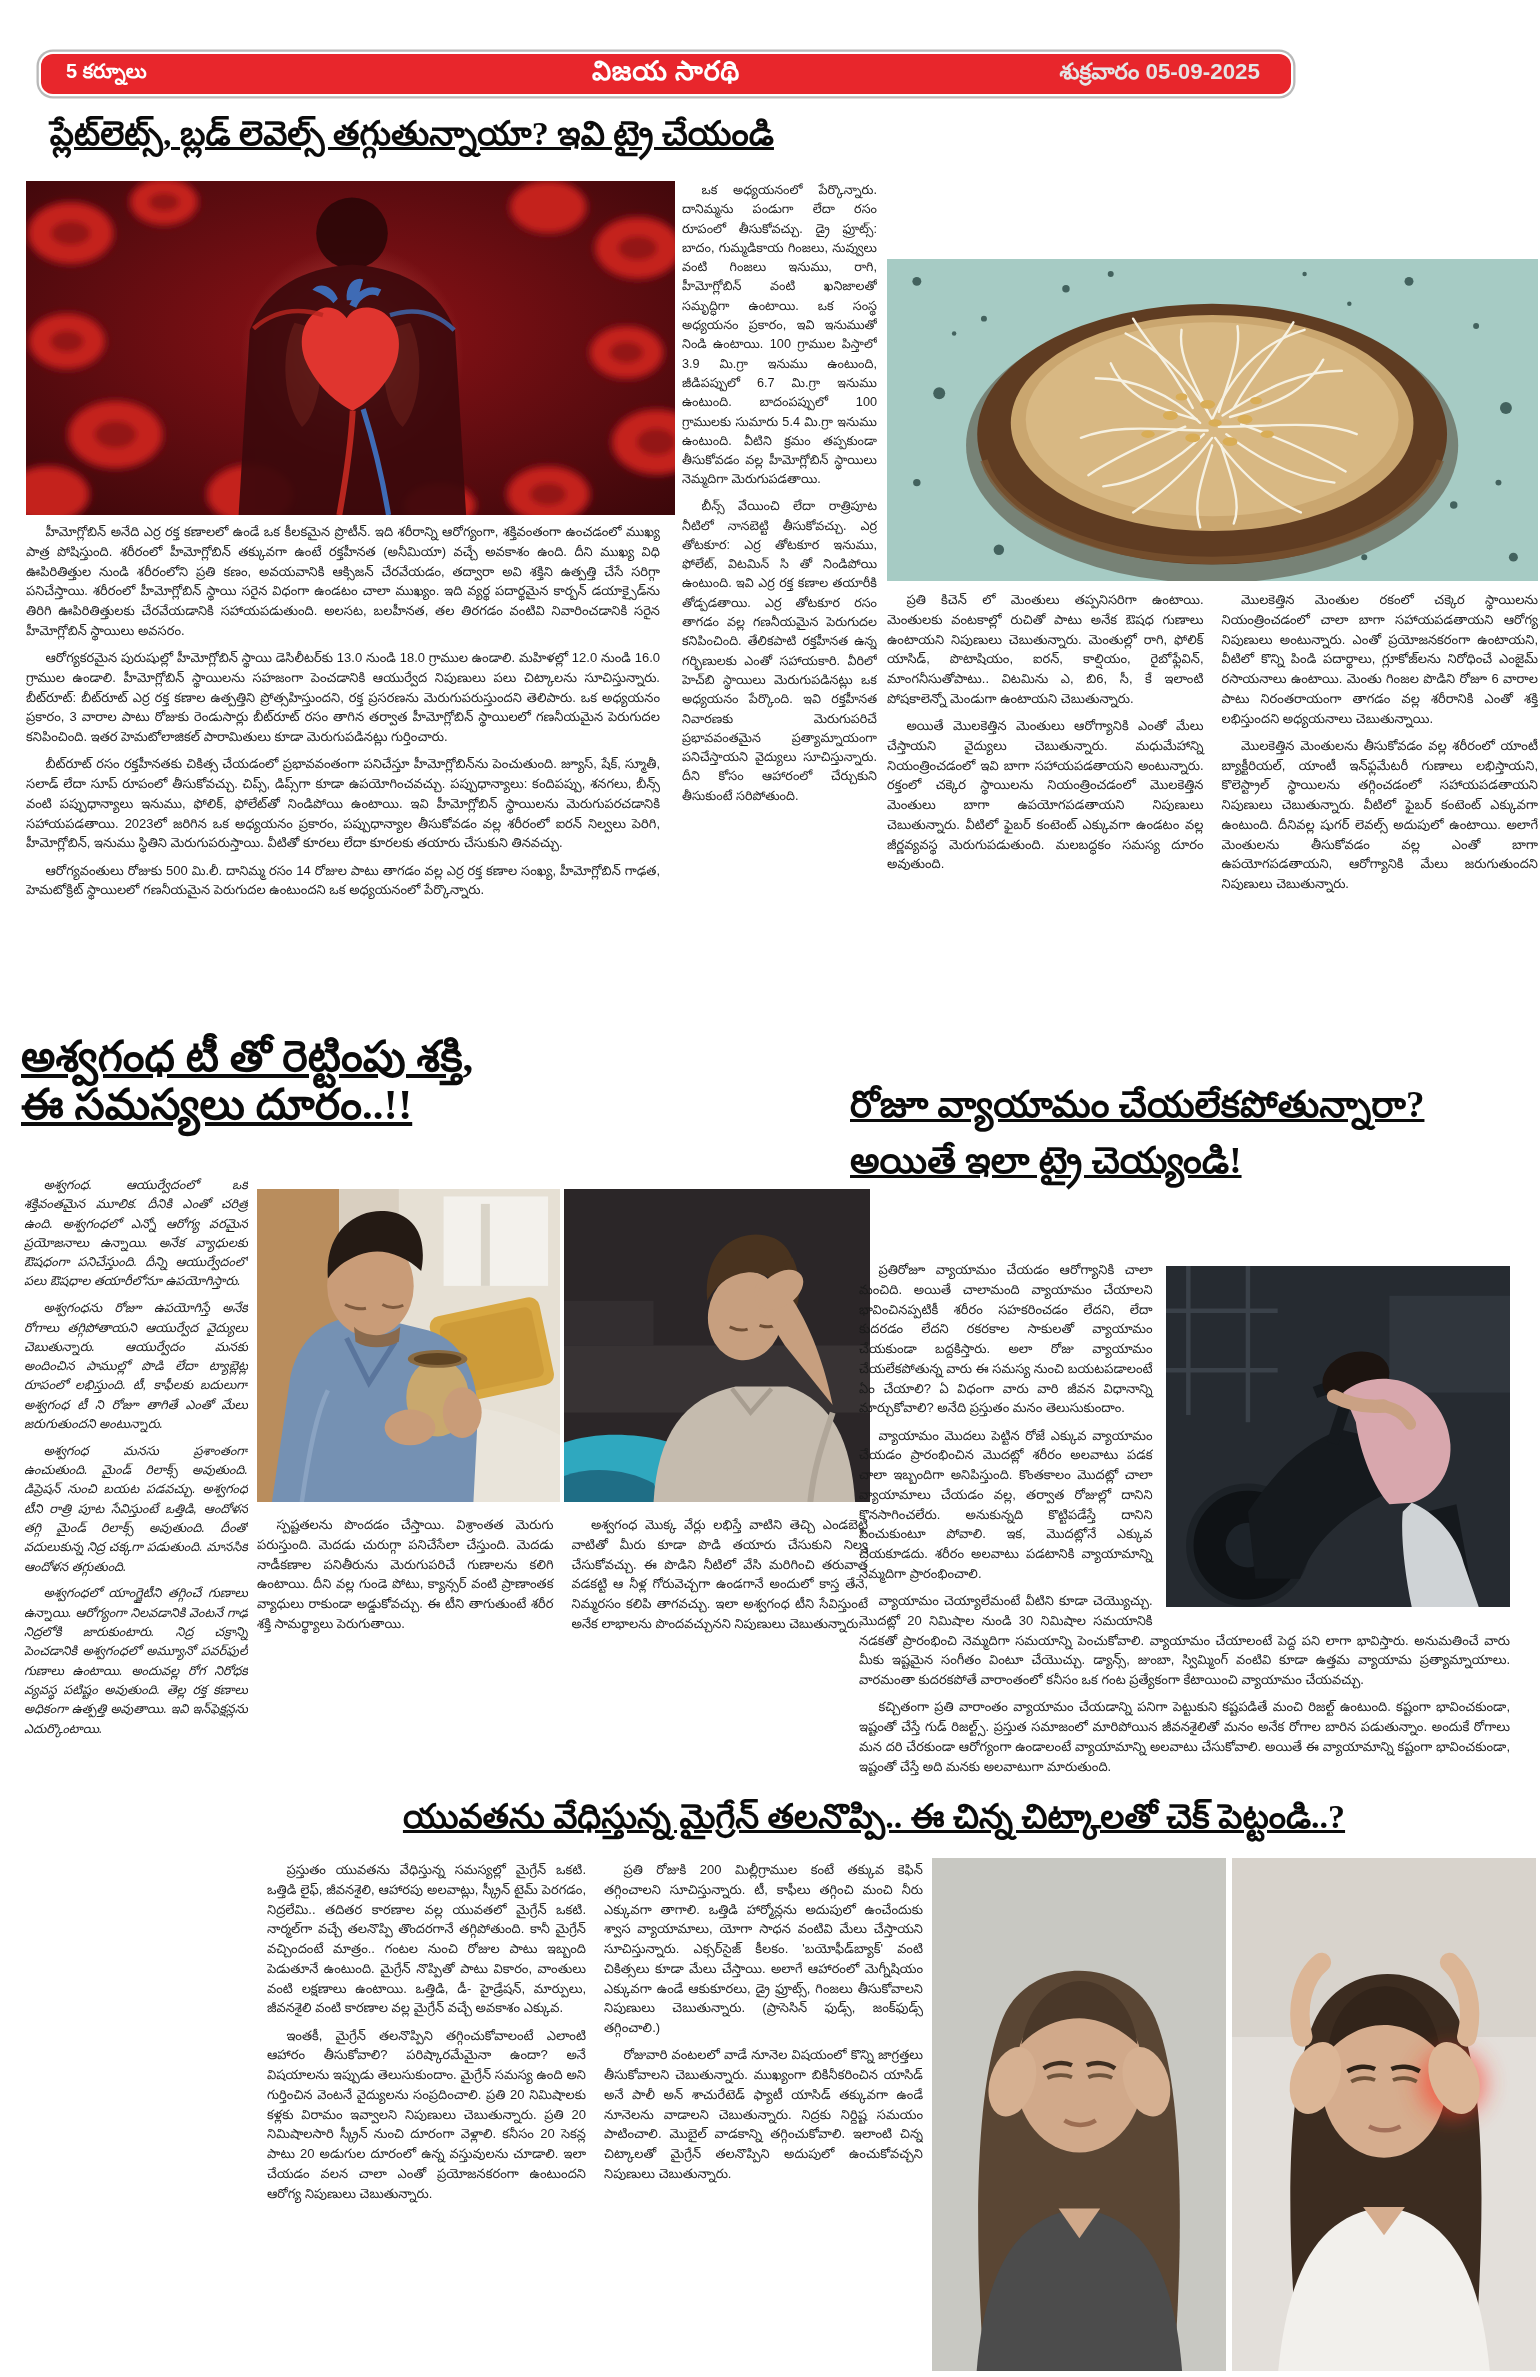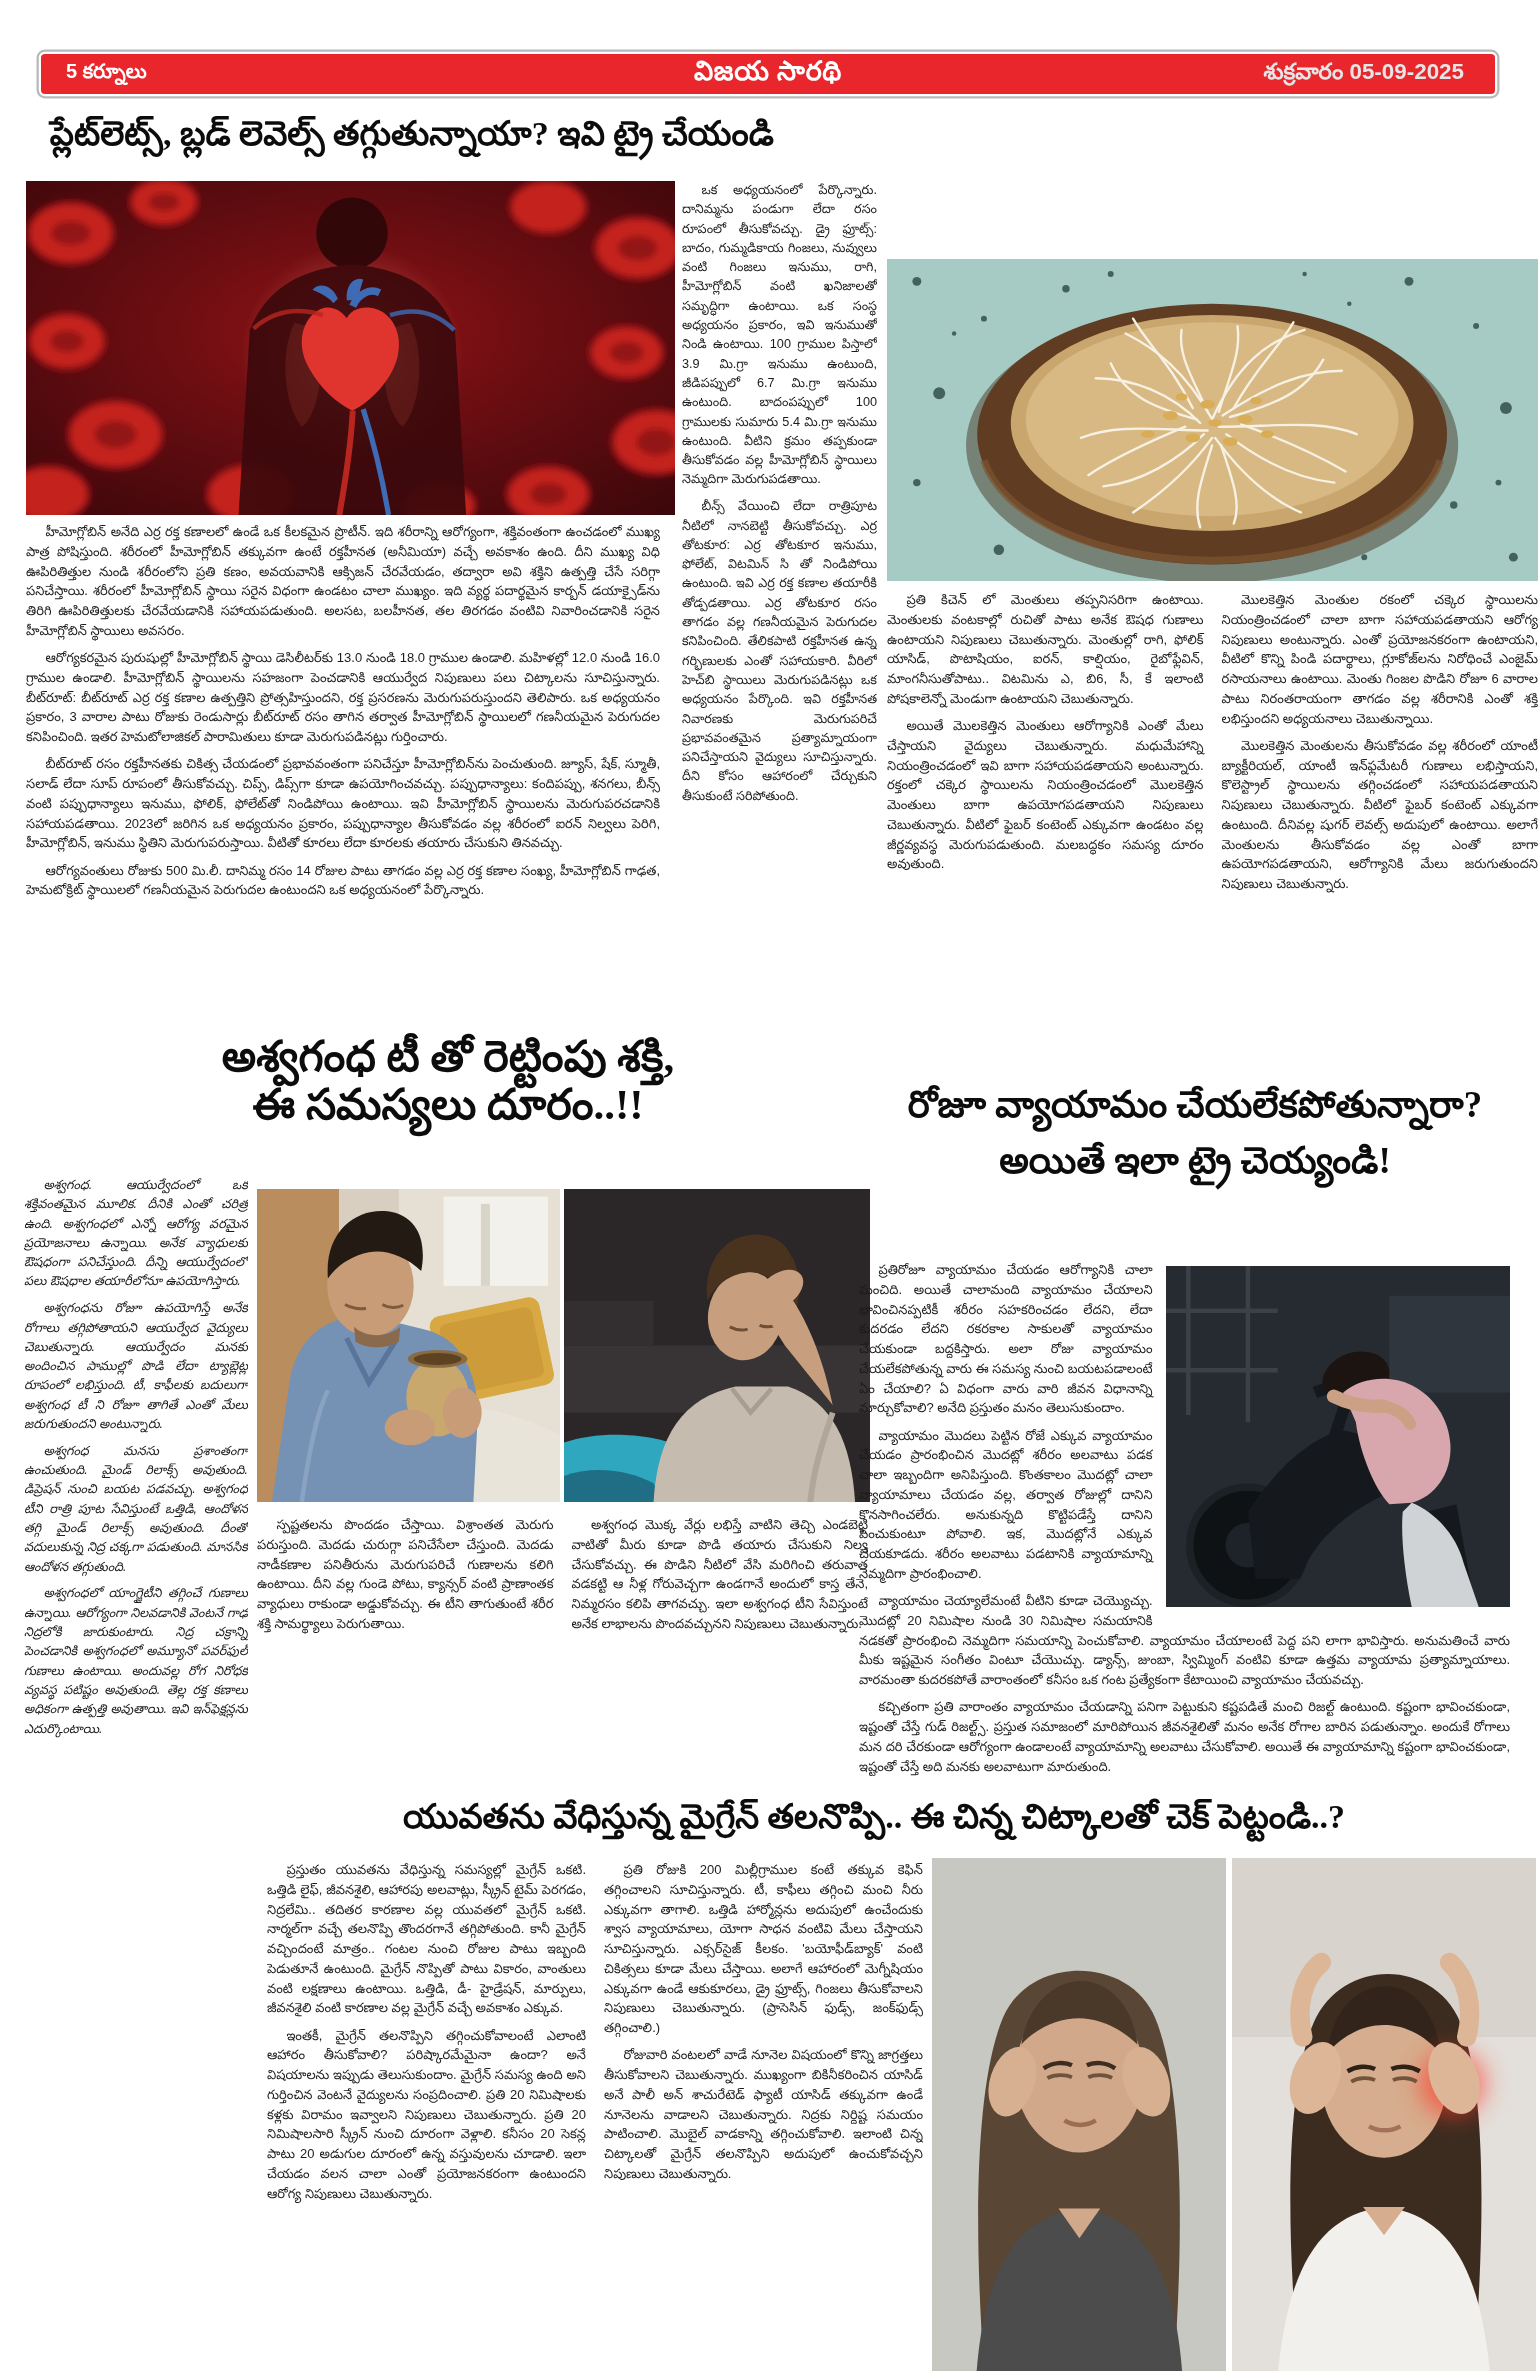--- a/index.html
+++ b/index.html
@@ -1,28 +1,28 @@
 <!DOCTYPE html>
 <html style="font-size:12px"><head>
 <meta charset="utf-8">
 <style>
   html,body{margin:0;padding:0;background:#9a9a9a;}
   .page{position:relative;width:1541px;height:2377px;background:#ffffff;margin:0 auto;overflow:hidden;
         font-family:"Liberation Sans","DejaVu Sans",sans-serif;}
   .abs{position:absolute;}
   
-  .masthead-bar{left:41px;top:54px;width:1454px;height:40px;background:#e8262c;border-radius:4px;
+  .masthead-bar{left:41px;top:54px;width:1250px;height:40px;background:#e8262c;border-radius:12px;
         box-shadow:0 0 0 2.2px #ffffff,0 0 0 4.5px #b9b9b9;display:flex;align-items:center;}
   .edition{color:#ffffff;font-size:20px;font-weight:bold;padding-left:25px;white-space:nowrap;}
   .masthead-title{position:absolute;left:0;right:0;text-align:center;color:#ffffff;font-size:27px;
         font-weight:bold;font-family:"Liberation Serif","DejaVu Serif",serif;letter-spacing:0.7px;}
   .dateline{margin-left:auto;color:#e5e5e5;font-size:22.4px;font-weight:bold;padding-right:31px;white-space:nowrap;z-index:2;}
   
-  .hl{font-family:"Liberation Serif","DejaVu Serif",serif;font-weight:bold;color:#0c0c0c;text-align:center;
-      line-height:1.12;overflow:hidden;}
+  .hl{font-family:"Liberation Serif","DejaVu Serif",serif;font-weight:bold;color:#0c0c0c;text-align:left;
+      line-height:1.12;overflow:hidden;text-decoration:underline;}
   .hl-platelets{left:22.4px;top:94px;width:779px;height:81px;font-size:34px;display:flex;align-items:center;justify-content:center;}
   .hl-fenugreek{left:883px;top:103px;width:656px;height:153px;font-size:42px;}
   .hl-ash{left:21px;top:1033px;width:854px;height:134px;font-size:43px;}
   .hl-ex{left:850px;top:1077px;width:690px;height:142px;font-size:37px;line-height:1.5;}
   .hl-migraine{left:261px;top:1783px;width:1226px;height:69px;font-size:34px;display:flex;align-items:center;justify-content:center;}
   
   .btxt{font-size:13px;line-height:1.52;text-align:justify;color:#1b1b1b;overflow:hidden;}
   .btxt p{margin:0 0 7.5px 0;text-indent:19.4px;}
   .cols2{column-count:2;column-gap:18px;}
   .small{font-size:12.7px;}

